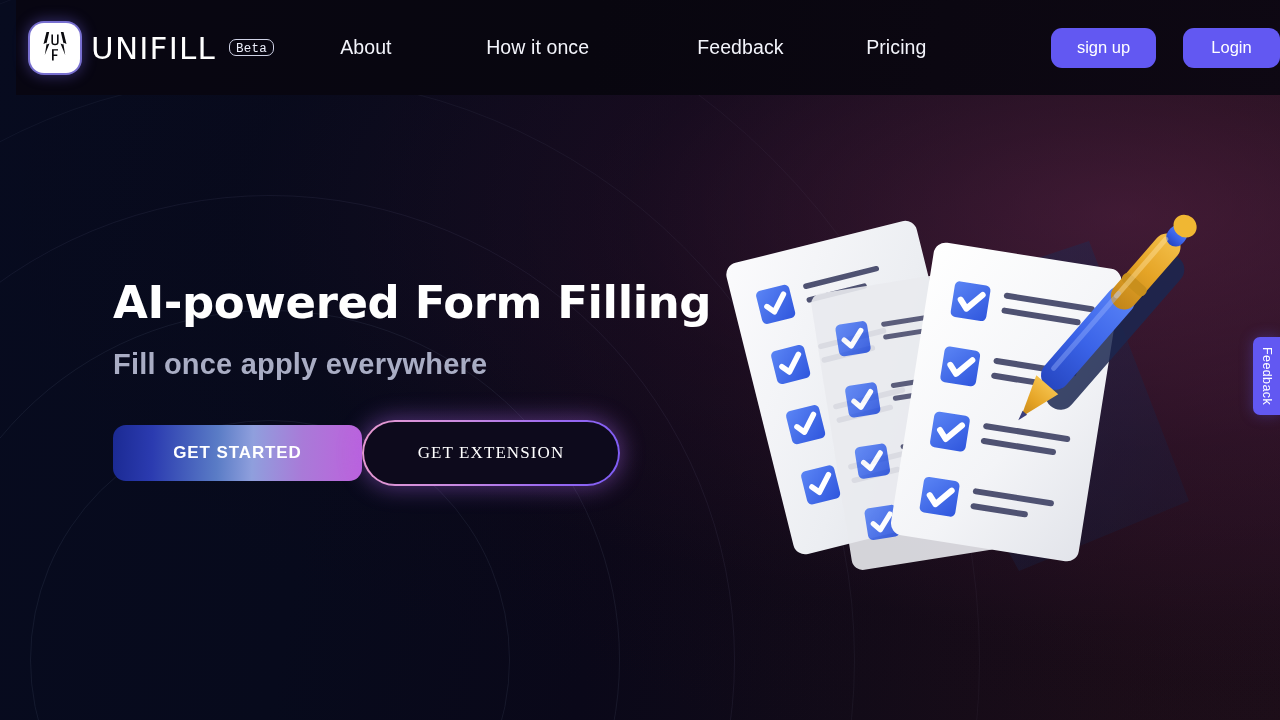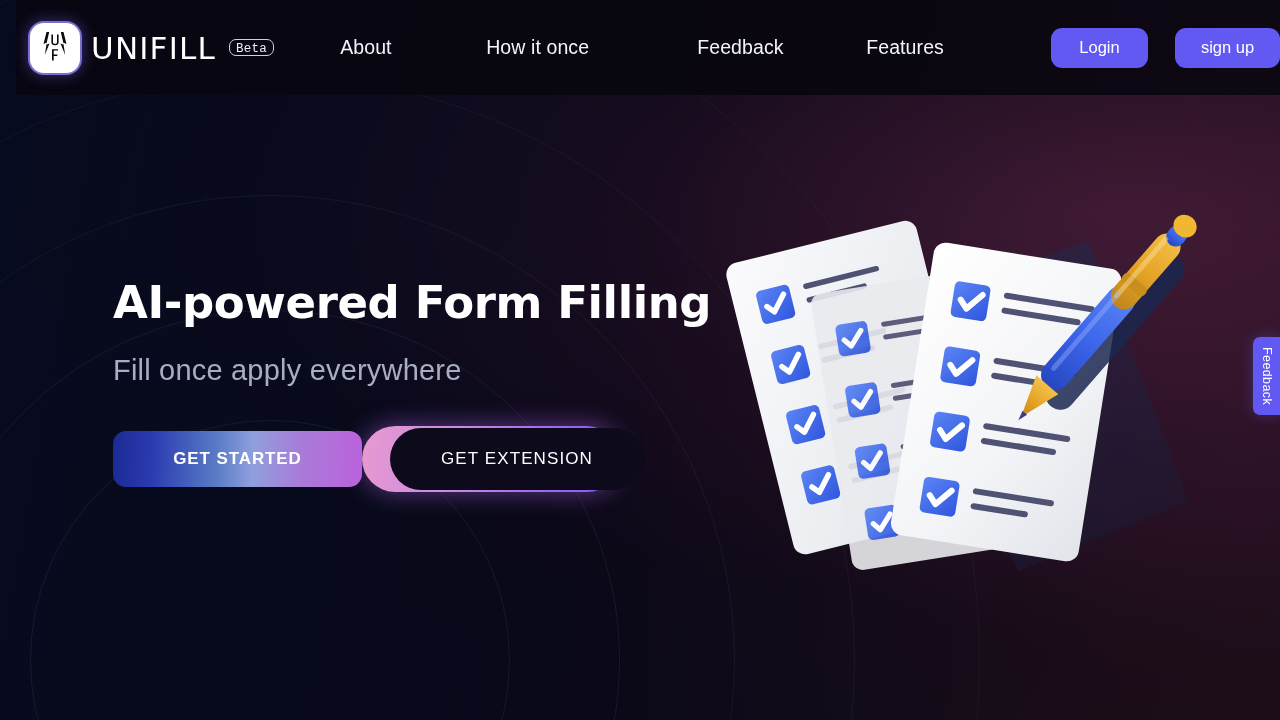--- a/index.html
+++ b/index.html
@@ -152,24 +152,24 @@
     color: #ffffff;
     font-size: 45px;
     line-height: 1.12;
     font-weight: 700;
     font-family: "DejaVu Sans", sans-serif;
     letter-spacing: -0.4px;
     white-space: nowrap;
   }
 
   .hero-sub {
-    margin-top: 26px;
+    margin-top: 20px;
     color: #a9adc4;
     font-size: 29px;
-    font-weight: 400;
+    font-weight: 700;
     font-family: "Liberation Sans", sans-serif;
     letter-spacing: 0.2px;
     white-space: nowrap;
   }
 
   .cta-row {
     margin-top: 39px;
     display: flex;
     align-items: center;
   }
@@ -209,25 +209,24 @@
   .btn-ghost {
     width: 100%;
     height: 100%;
     border-radius: 31px;
     background: #0d0a1c;
     border: none;
     color: #ffffff;
     font-size: 17px;
     font-weight: 400;
     letter-spacing: 1.1px;
-    font-family: Liberation Sans, sans-serif;
+    font-family: Liberation Serif, serif;
     display: flex; align-items: center; justify-content: center;
     cursor: pointer;
     white-space: nowrap;
-    margin-left: 26px;
   }
 
   
   .illustration {
     position: absolute;
     left: 735px;
     top: 175px;
     width: 470px;
     height: 380px;
     z-index: 5;
@@ -289,26 +288,26 @@
         </svg>
       </div>
       <div class="brand-name">UNIFILL</div>
       <div class="beta-badge">Beta</div>
     </div>
 
     <nav class="nav">
       <a href="#" class="nav-item-0">About</a>
       <a href="#" class="nav-item-1">How it once</a>
       <a href="#" class="nav-item-2">Feedback</a>
-      <a href="#" class="nav-item-3">Features</a>
+      <a href="#" class="nav-item-3">Pricing</a>
     </nav>
 
     <div class="auth">
+      <button class="btn-auth btn-signup">sign up</button>
       <button class="btn-auth btn-login">Login</button>
-      <button class="btn-auth btn-signup">sign up</button>
     </div>
 
   </header>
 
   <section class="hero">
     <h1 class="hero-title">AI-powered Form Filling</h1>
     <p class="hero-sub">Fill once apply everywhere</p>
 
     <div class="cta-row">
       <button class="btn-primary">GET STARTED</button>

